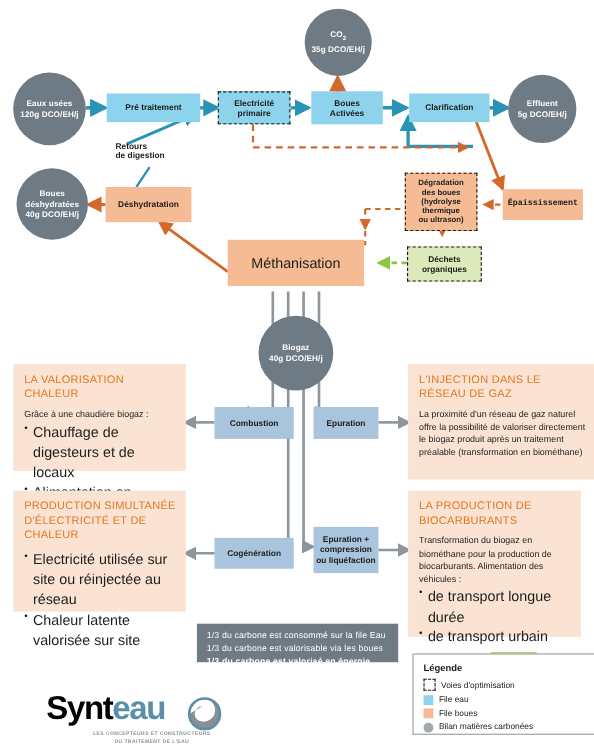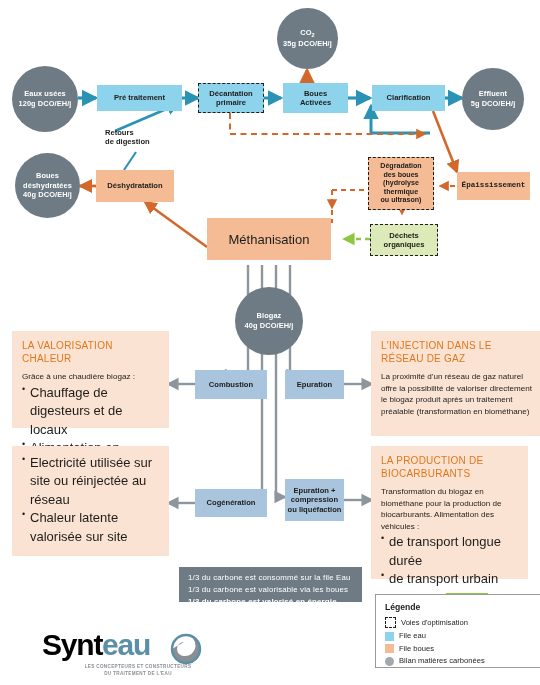--- a/index.html
+++ b/index.html
@@ -160,21 +160,21 @@
     <span>40g DCO/EH/j</span>
   </div>
 
   <div class="abs circ" style="left:235px;top:287px;width:68px;height:68px;">
     <span>Biogaz</span>
     <span>40g DCO/EH/j</span>
   </div>
 
   <div class="abs box blue" style="left:97px;top:85px;width:85px;height:26px;">Pré traitement</div>
 
-  <div class="abs box dash-blue" style="left:198px;top:83px;width:66px;height:30px;white-space:pre-line;">Décantation
+  <div class="abs box dash-blue" style="left:198px;top:83px;width:66px;height:30px;white-space:pre-line;">Electricité
 primaire</div>
 
   <div class="abs box blue" style="left:283px;top:83px;width:65px;height:30px;white-space:pre-line;">Boues
 Activées</div>
 
   <div class="abs box blue" style="left:372px;top:85px;width:73px;height:26px;">Clarification</div>
 
   <div class="abs box orange" style="left:457px;top:172px;width:73px;height:28px;font-family:Liberation Mono, monospace;">Épaississement</div>
 
   <div class="abs box dash-orange" style="left:368px;top:157px;width:66px;height:53px;white-space:pre-line;font-size:7.1px;line-height:1.22;">Dégradation
@@ -211,20 +211,21 @@
       <li>Alimentation en énergie thermique de sécheurs</li>
     </ul>
   </div>
 
   <div class="abs panel" style="left:371px;top:331px;width:172px;height:105px;">
     <h3>L'INJECTION DANS LE RÉSEAU DE GAZ</h3>
     <p>La proximité d'un réseau de gaz naturel offre la possibilité de valoriser directement le biogaz produit après un traitement préalable (transformation en biométhane)</p>
   </div>
 
   <div class="abs panel" style="left:12px;top:446px;width:157px;height:110px;">
+    <h3>PRODUCTION SIMULTANÉE D'ÉLECTRICITÉ ET DE CHALEUR</h3>
     <ul>
       <li>Electricité utilisée sur site ou réinjectée au réseau</li>
       <li>Chaleur latente valorisée sur site</li>
     </ul>
   </div>
 
   <div class="abs panel" style="left:371px;top:446px;width:157px;height:133px;">
     <h3>LA PRODUCTION DE BIOCARBURANTS</h3>
     <p>Transformation du biogaz en biométhane pour la production de biocarburants. Alimentation des véhicules :</p>
     <ul>

